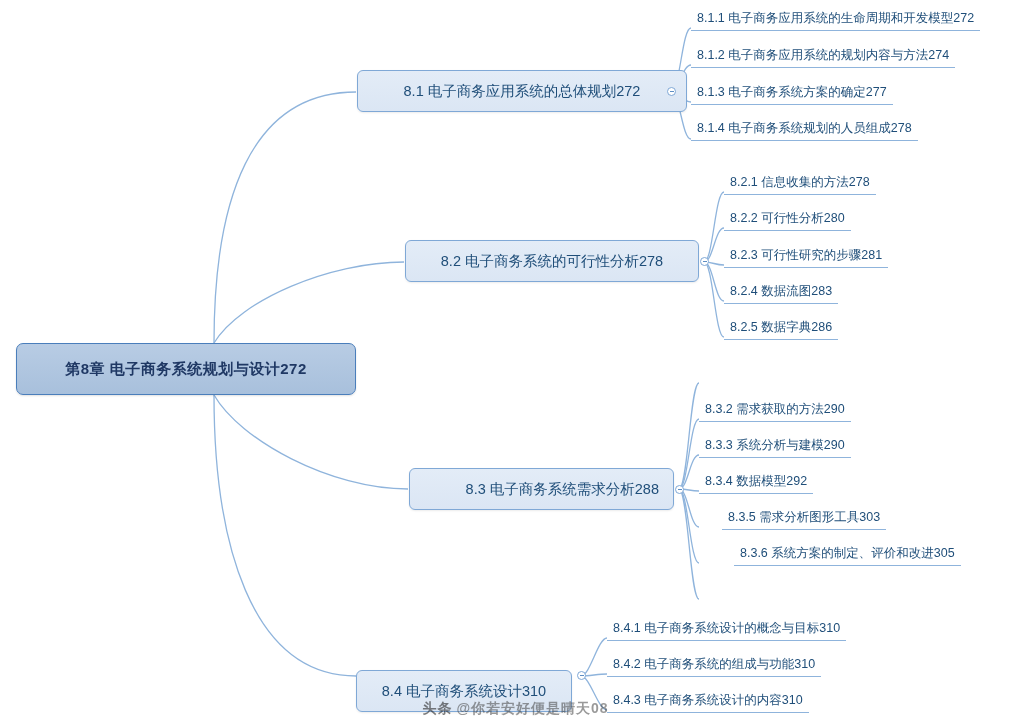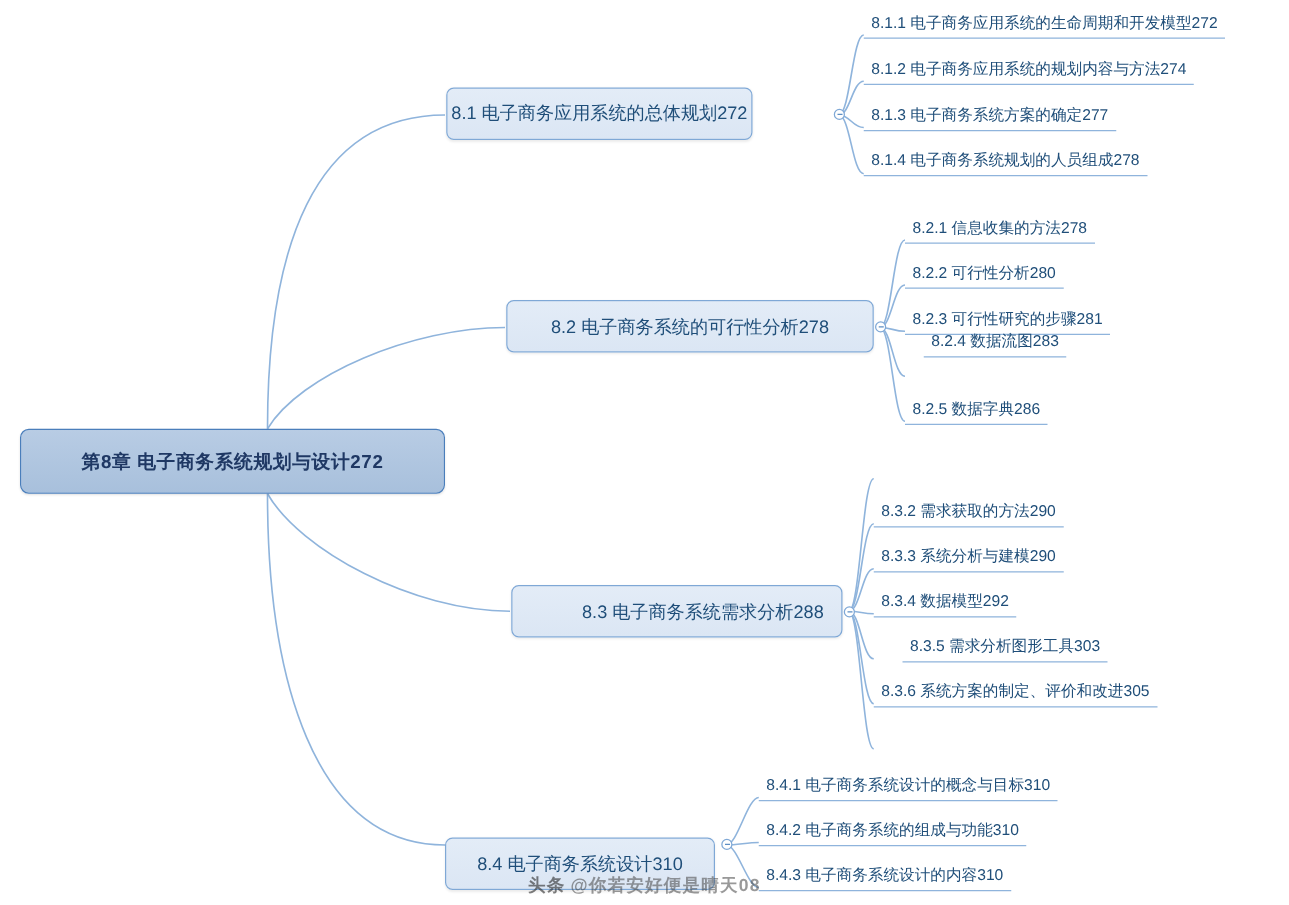--- a/index.html
+++ b/index.html
@@ -132,21 +132,21 @@
       <path d="M 581 676 C 590 676 598 638 607 638"></path>
       <path d="M 581 676 C 590 676 598 674 607 674"></path>
       <path d="M 581 676 C 590 676 598 710 607 710"></path>
     </g>
   </svg>
 
   <div class="node root-node" style="left:16px; top:343px; width:340px; height:52px; display:flex; align-items:center; justify-content:center;">
     <span>第8章  电子商务系统规划与设计272</span>
   </div>
 
-  <div class="node l2-node" style="left:357px; top:70px; width:245px; height:42px; display:flex; align-items:flex-start; justify-content:center;">
+  <div class="node l2-node" style="left:357px; top:70px; width:330px; height:42px; display:flex; align-items:center; justify-content:center;">
     <span>8.1  电子商务应用系统的总体规划272</span>
   </div>
   <div class="collapse-dot" style="left:667px; top:87px;"></div>
 
   <div class="node l3-node" style="left:691px; top:8px;">
     <span>8.1.1  电子商务应用系统的生命周期和开发模型272</span>
   </div>
   <div class="node l3-node" style="left:691px; top:45px;">
     <span>8.1.2  电子商务应用系统的规划内容与方法274</span>
   </div>
@@ -164,21 +164,21 @@
 
   <div class="node l3-node" style="left:724px; top:172px;">
     <span>8.2.1  信息收集的方法278</span>
   </div>
   <div class="node l3-node" style="left:724px; top:208px;">
     <span>8.2.2  可行性分析280</span>
   </div>
   <div class="node l3-node" style="left:724px; top:245px;">
     <span>8.2.3  可行性研究的步骤281</span>
   </div>
-  <div class="node l3-node" style="left:724px; top:263px;margin-left:15px;">
+  <div class="node l3-node" style="left:724px; top:281px;">
     <span>8.2.4  数据流图283</span>
   </div>
   <div class="node l3-node" style="left:724px; top:317px;">
     <span>8.2.5  数据字典286</span>
   </div>
 
   <div class="node l2-node" style="left:409px; top:468px; width:265px; height:42px; display:flex; align-items:center; justify-content:flex-end;">
     <span>8.3  电子商务系统需求分析288</span>
   </div>
   <div class="collapse-dot" style="left:675px; top:485px;"></div>
@@ -188,21 +188,21 @@
   </div>
   <div class="node l3-node" style="left:699px; top:435px;">
     <span>8.3.3  系统分析与建模290</span>
   </div>
   <div class="node l3-node" style="left:699px; top:471px;">
     <span>8.3.4  数据模型292</span>
   </div>
   <div class="node l3-node" style="left:722px; top:507px;">
     <span>8.3.5  需求分析图形工具303</span>
   </div>
-  <div class="node l3-node" style="left:699px; top:543px;">
+  <div class="node l3-node" style="left:734px; top:543px;">
     <span>8.3.6  系统方案的制定、评价和改进305</span>
   </div>
 
   <div class="node l2-node" style="left:356px; top:654px; width:216px; height:42px; display:flex; align-items:center; justify-content:center;margin-top:16px;">
     <span>8.4  电子商务系统设计310</span>
   </div>
   <div class="collapse-dot" style="left:577px; top:671px;"></div>
 
   <div class="node l3-node" style="left:607px; top:618px;">
     <span>8.4.1  电子商务系统设计的概念与目标310</span>

